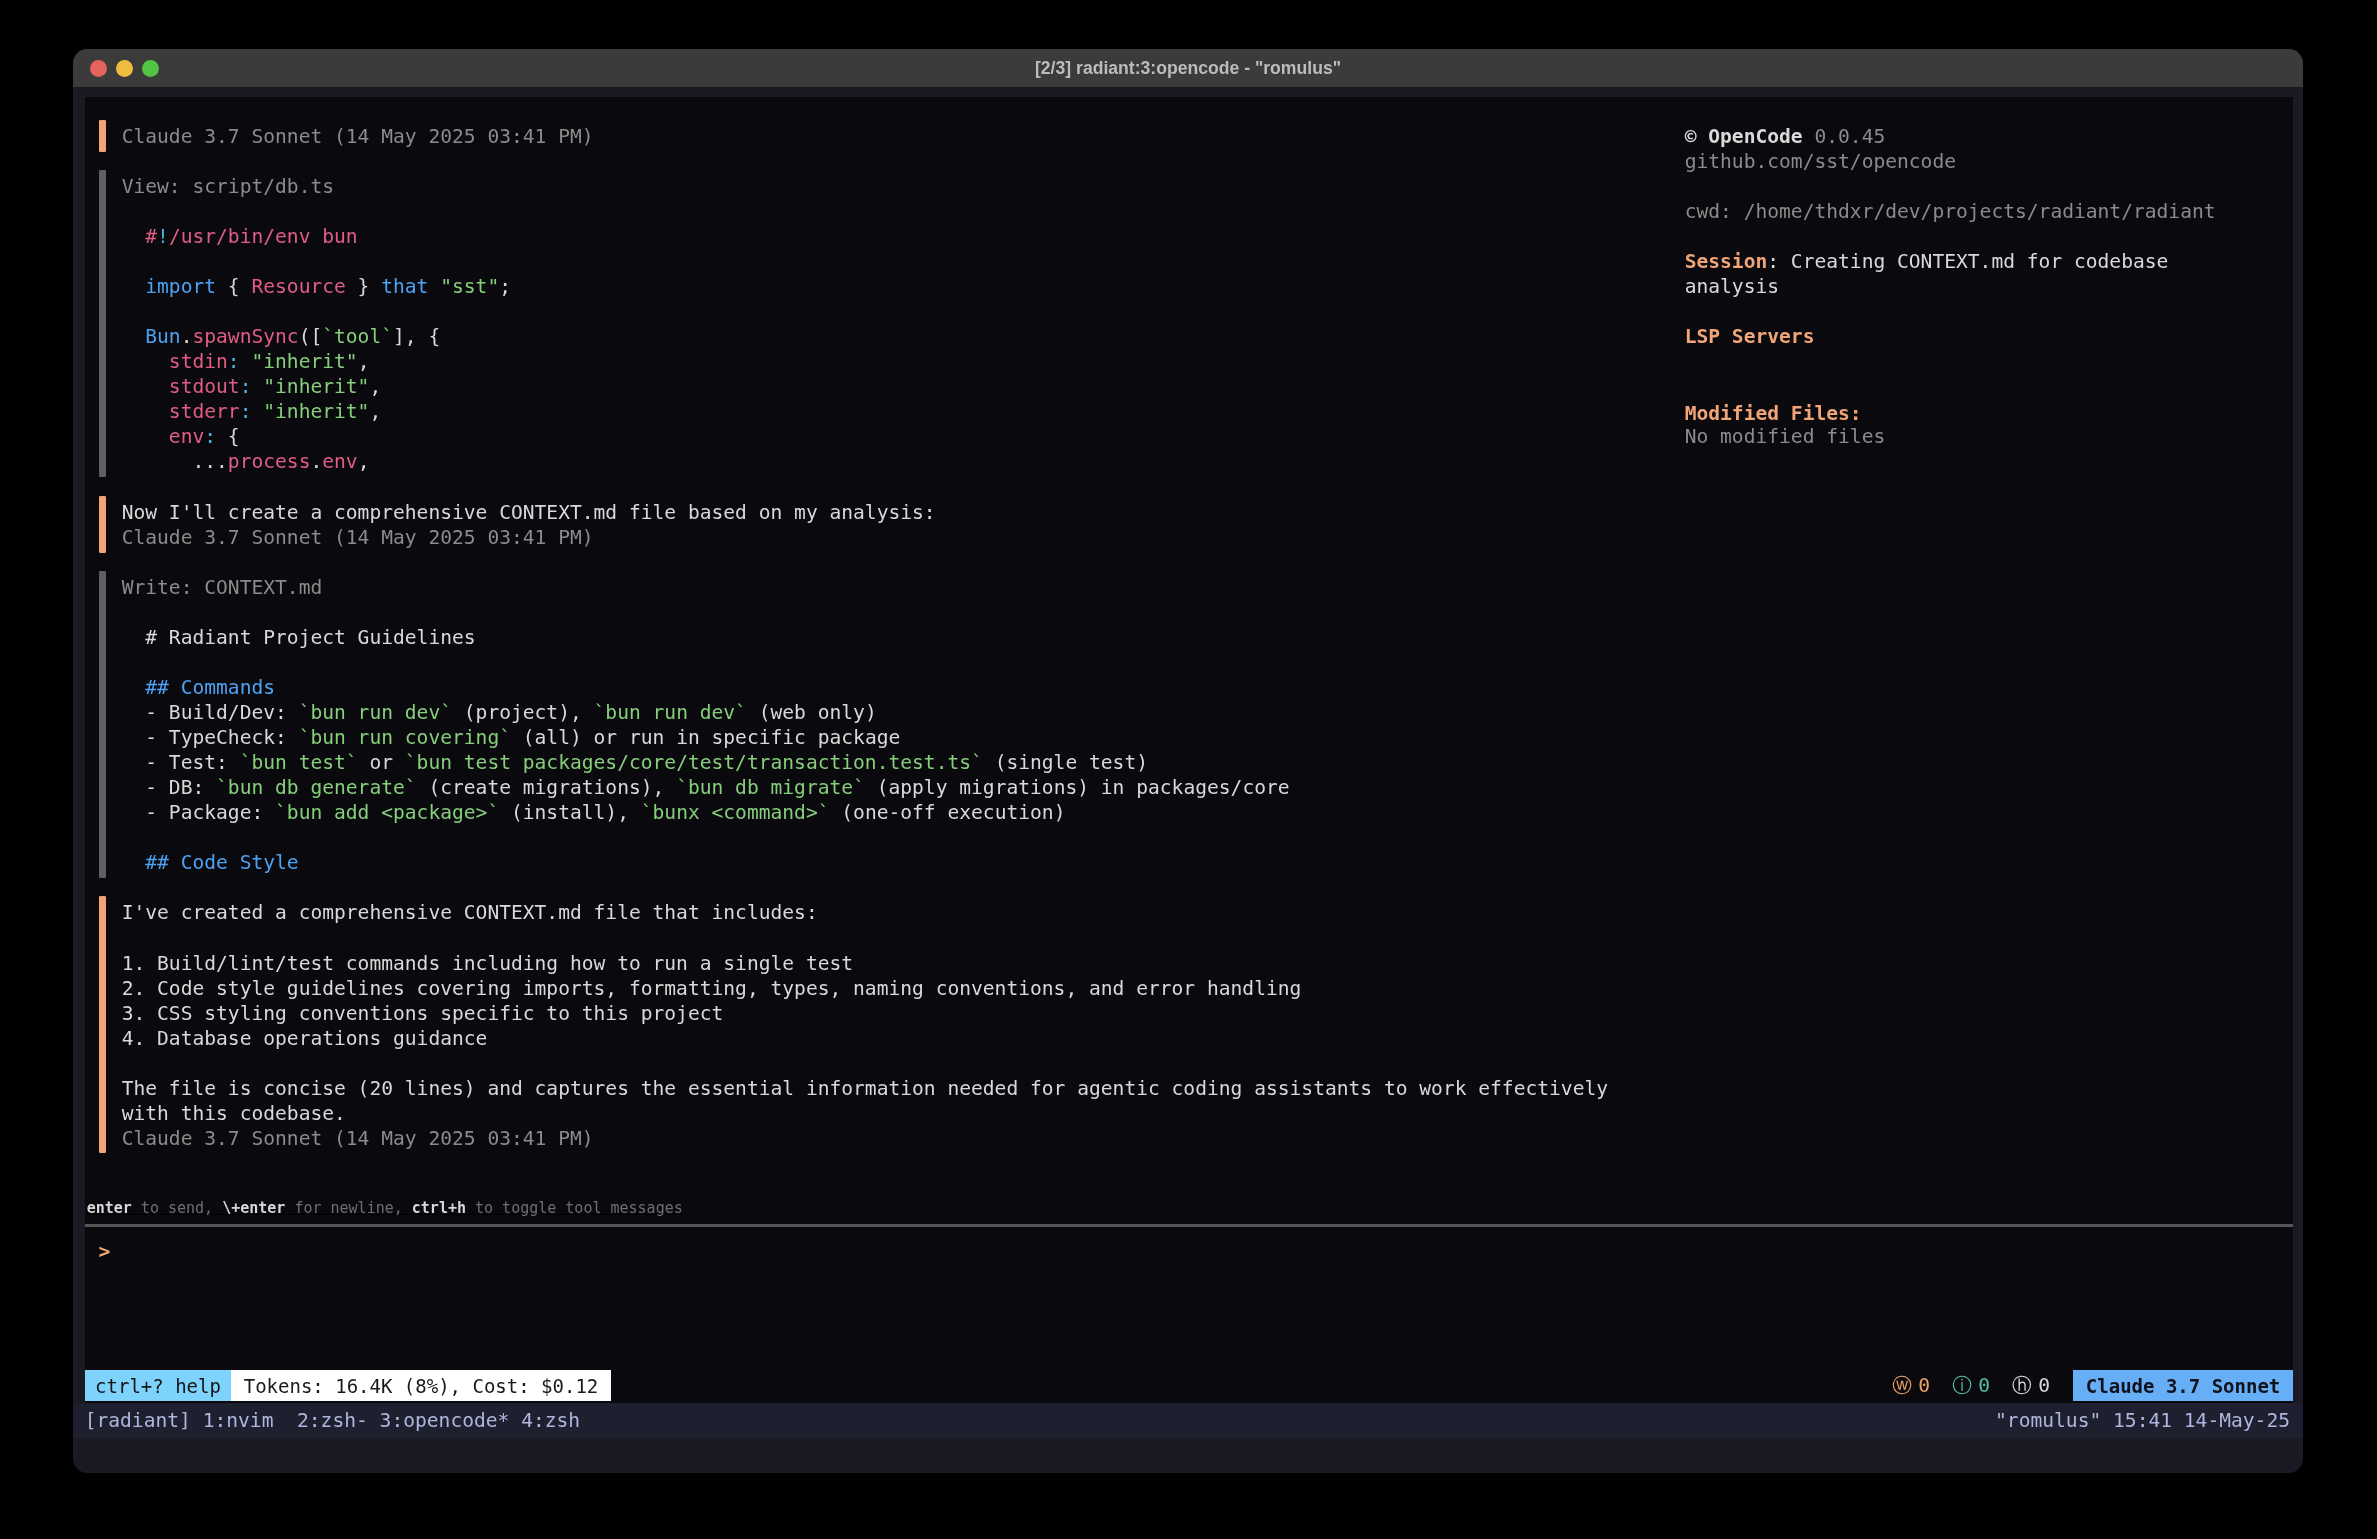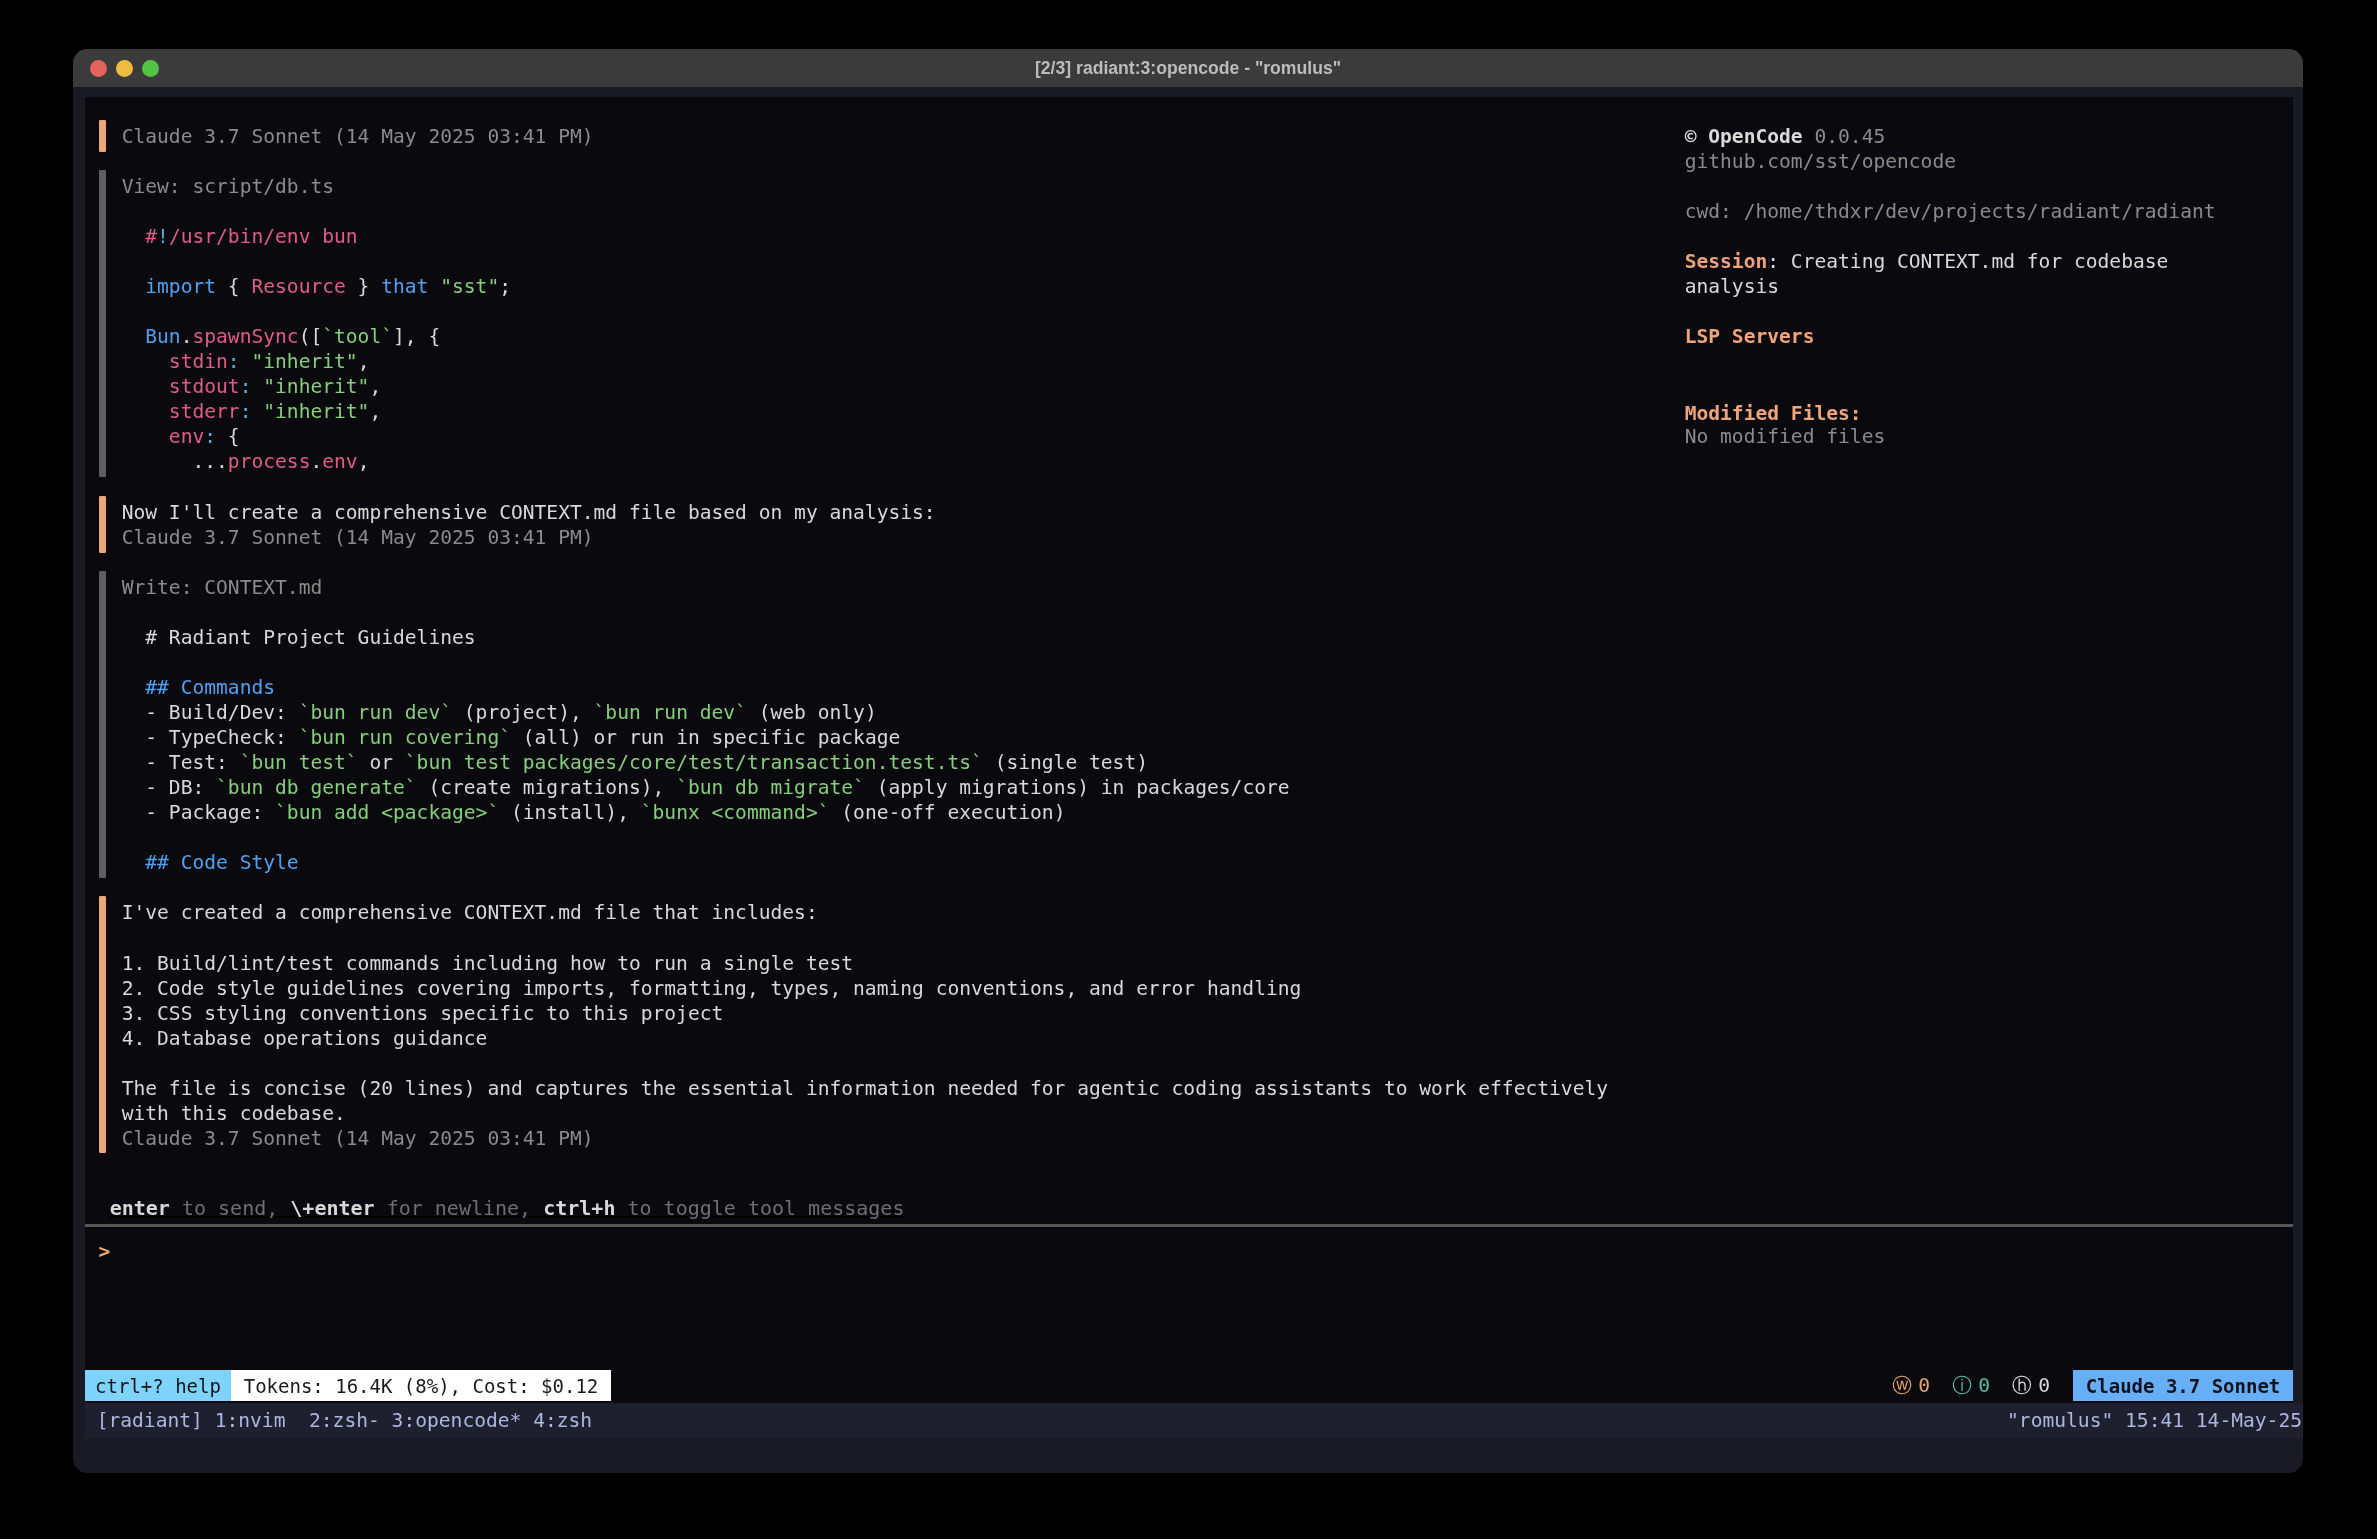--- a/index.html
+++ b/index.html
@@ -38,39 +38,39 @@
   .c-orange{color:#f0a478;}
 
   .block-bar{position:absolute;left:14.4px;width:6.5px;border-radius:1.3px;}
   .block-bar.orange{background:#f0a478;}
   .block-bar.gray{background:#5f5f5f;}
   #chat .line{left:37px;}
 
   #sidebar-lines .line{left:1600px;}
 
   
-  .hint-line{position:absolute;left:25px;top:1099px;white-space:pre;font-size:20px;line-height:25px;text-decoration:underline;}
+  .hint-line{position:absolute;left:2px;top:1099px;white-space:pre;font-size:15px;line-height:25px;text-decoration:underline;}
   .hint-line .key{color:#d8d8d8;font-weight:700;}
   .hint-line .txt{color:#6f6f6f;}
   .divider{position:absolute;left:0;top:1127px;width:2208px;height:2.6px;background:#565656;}
   .prompt{position:absolute;left:13.7px;top:1142px;font-size:19.6px;line-height:25px;color:#f0a478;font-weight:700;}
 
   
   .status-row{position:absolute;left:0;top:1273px;width:2208px;height:31px;display:flex;align-items:stretch;}
   .chip{display:flex;align-items:center;padding:0 10.4px;font-size:19px;white-space:pre;}
   .chip.help{background:#7dd3fc;color:#141414;font-weight:400;}
   .chip.tokens{background:#ffffff;color:#1a1a1a;font-weight:500;padding:0 12.4px;}
   .status-spacer{flex:1;}
   .diag-group{display:flex;align-items:center;gap:0;font-size:19.6px;margin-right:23.5px;}
   .diag{display:flex;align-items:center;margin-left:22px;white-space:pre;}
   .diag .glyph{font-family:"DejaVu Sans",sans-serif;margin-right:6.5px;font-size:19.6px;}
   .chip.model{background:#66aef6;color:#12121c;font-weight:700;padding:0 12.4px;}
 
   
-  .tmux-bar{position:absolute;left:12px;top:1354px;width:2230px;height:35px;background:#1e2030;}
+  .tmux-bar{position:absolute;left:0;top:1354px;width:2230px;height:35px;background:#1e2030;}
   .tmux-left{position:absolute;left:11.7px;top:0;height:35px;line-height:35px;white-space:pre;
     font-size:19.6px;color:#aeb6dd;}
   .tmux-right{position:absolute;right:13px;top:0;height:35px;line-height:35px;white-space:pre;
     font-size:19.6px;color:#aeb6dd;text-align:right;}
 </style>
 </head>
 <body>
 
 <div class="window">
 

